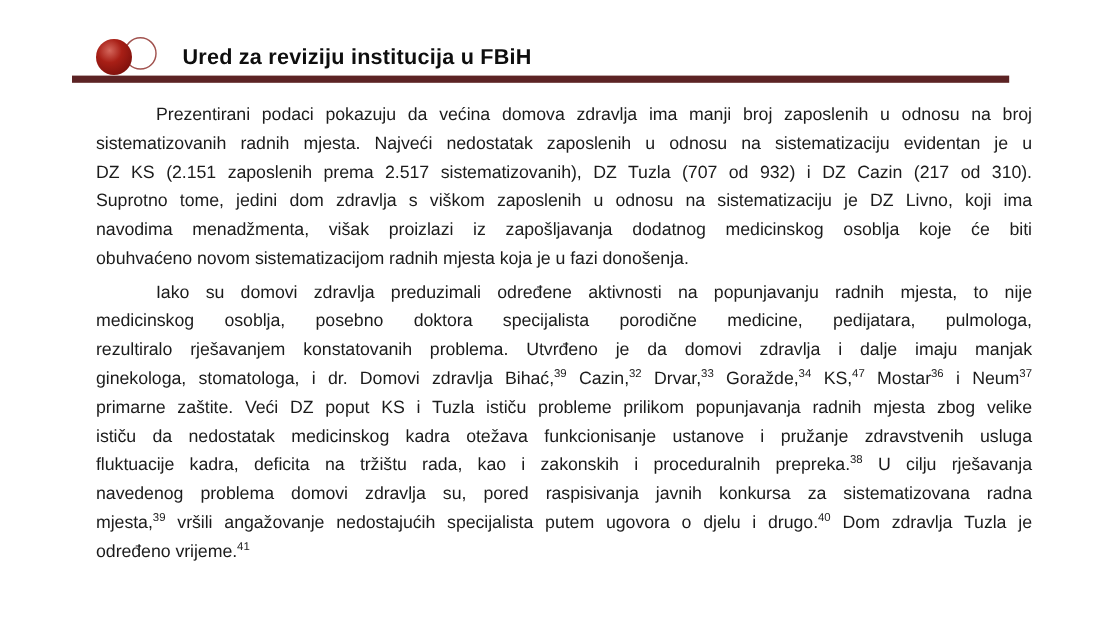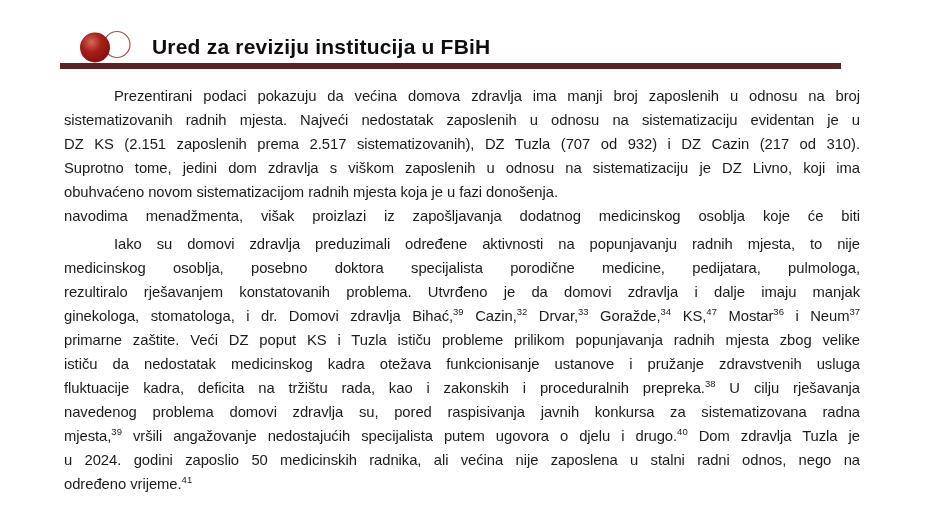--- a/index.html
+++ b/index.html
@@ -18,21 +18,21 @@
   .header {
     position: absolute;
     top: 27px;
     left: 78px;
     display: flex;
     align-items: center;
     gap: 14px;
   }
   .logo svg { display: block; }
   .title {
-    font-size: 21px;
+    font-size: 18px;
     font-weight: bold;
     color: #0e0e0e;
     letter-spacing: 0.2px;
     white-space: nowrap;
   }
   .rule {
     position: absolute;
     top: 63px;
     left: 60px;
     width: 781px;
@@ -41,21 +41,21 @@
   }
   .content {
     position: absolute;
     top: 84px;
     left: 64px;
     width: 796px;
     font-size: 14.8px;
     line-height: 24px;
     letter-spacing: -0.05px;
   }
-  .para { margin: 0 0 4px 0; }
+  .para { margin: 0 0 4px 16px; }
   .line {
     text-align: justify;
     text-align-last: justify;
   }
   .line.end { text-align-last: left; }
   .line.indent { text-indent: 50px; }
   .b { font-weight: normal; }
   .line sup {
     font-size: 9.5px;
     line-height: 0;
@@ -84,29 +84,28 @@
 </div>
 
 <div class="rule"></div>
 
 <div class="content">
   <div class="para">
       <div class="line indent"><span>Prezentirani podaci pokazuju da većina domova zdravlja ima manji broj zaposlenih u odnosu na broj</span></div>
       <div class="line"><span>sistematizovanih radnih mjesta. Najveći nedostatak zaposlenih u odnosu na sistematizaciju evidentan je u</span></div>
       <div class="line"><span>DZ KS (2.151 zaposlenih prema 2.517 sistematizovanih), DZ Tuzla (707 od 932) i DZ Cazin (217 od 310).</span></div>
       <div class="line"><span>Suprotno tome, </span><span class="b">jedini dom zdravlja s viškom zaposlenih u odnosu na sistematizaciju je DZ Livno</span><span>, koji ima</span></div>
+      <div class="line"><span>navodima menadžmenta, višak proizlazi iz zapošljavanja dodatnog medicinskog osoblja koje će biti</span></div>
       <div class="line end"><span>obuhvaćeno novom sistematizacijom radnih mjesta koja je u fazi donošenja.</span></div>
-      <div class="line"><span>navodima menadžmenta, višak proizlazi iz zapošljavanja dodatnog medicinskog osoblja koje će biti</span></div>
     </div>
   <div class="para">
       <div class="line indent"><span class="b">Iako su domovi zdravlja preduzimali određene aktivnosti na popunjavanju radnih mjesta, to nije</span></div>
       <div class="line"><span class="b">medicinskog osoblja, posebno doktora specijalista porodične medicine, pedijatara, pulmologa,</span></div>
       <div class="line"><span class="b">rezultiralo rješavanjem konstatovanih problema. Utvrđeno je da domovi zdravlja i dalje imaju manjak</span></div>
       <div class="line"><span class="b">ginekologa, stomatologa, i dr.</span><span> Domovi zdravlja Bihać,</span><sup>39</sup><span> Cazin,</span><sup>32</sup><span> Drvar,</span><sup>33</sup><span> Goražde,</span><sup>34</sup><span> KS,</span><sup>47</sup><span> Mostar</span><sup>36</sup><span> i Neum</span><sup>37</sup></div>
       <div class="line"><span>primarne zaštite. Veći DZ poput KS i Tuzla ističu probleme prilikom popunjavanja radnih mjesta zbog velike</span></div>
       <div class="line"><span>ističu da nedostatak medicinskog kadra otežava funkcionisanje ustanove i pružanje zdravstvenih usluga</span></div>
       <div class="line"><span>fluktuacije kadra, deficita na tržištu rada, kao i zakonskih i proceduralnih prepreka.</span><sup>38</sup><span> U cilju rješavanja</span></div>
       <div class="line"><span>navedenog problema domovi zdravlja su, pored raspisivanja javnih konkursa za sistematizovana radna</span></div>
       <div class="line"><span>mjesta,</span><sup>39</sup><span> vršili angažovanje nedostajućih specijalista putem ugovora o djelu i drugo.</span><sup>40</sup><span> Dom zdravlja Tuzla je</span></div>
-      <div class="line"><span>u 2024. godini zaposlio 50 medicinskih radnika, ali većina nije zaposlena u stalni radni odnos, nego na</span></div>
       <div class="line end"><span>određeno vrijeme.</span><sup>41</sup></div>
     </div>
 </div>
 
 </body></html>

